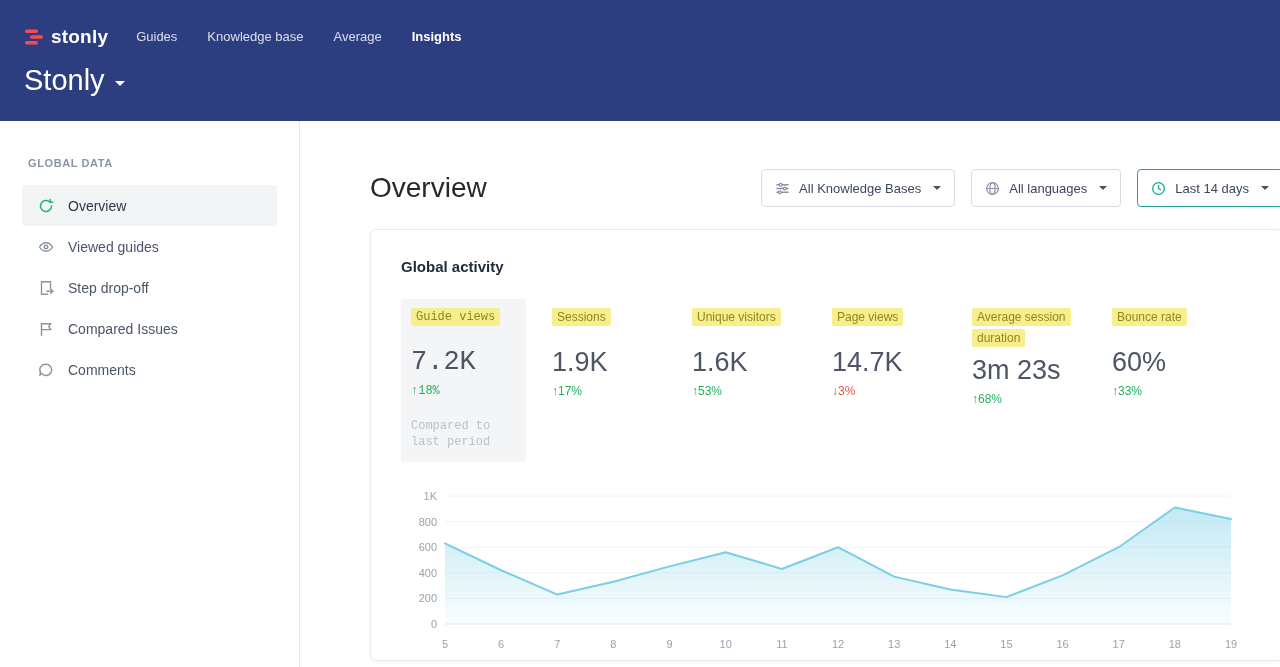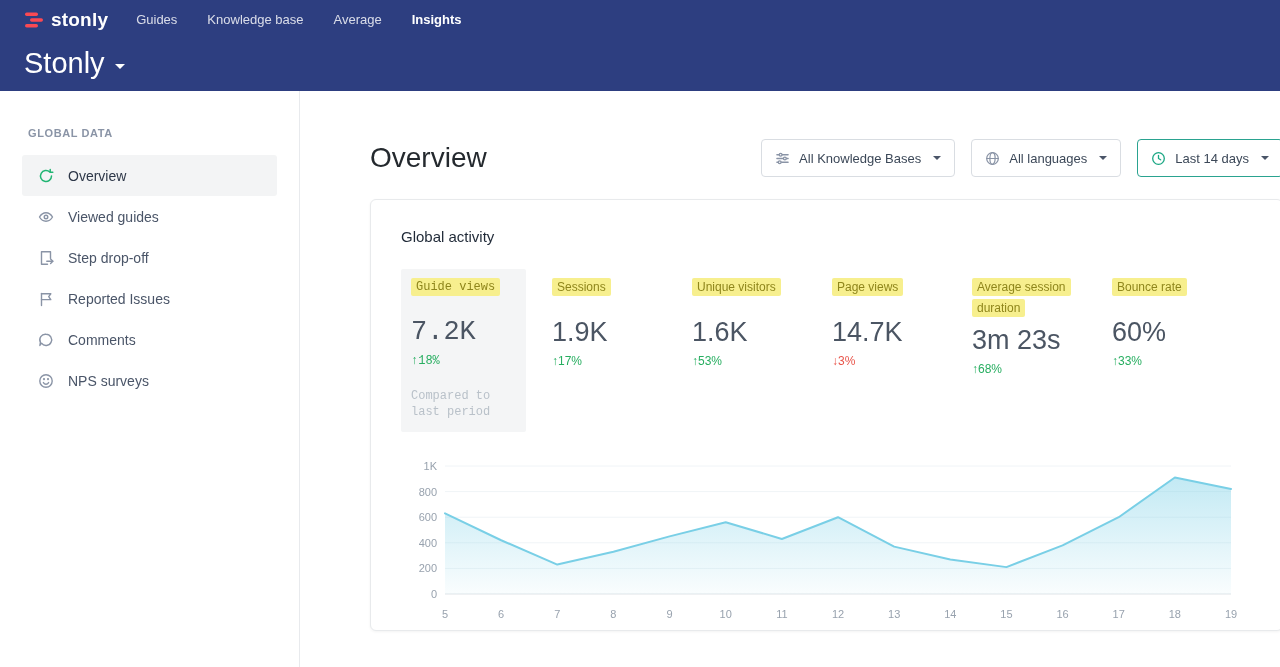--- a/index.html
+++ b/index.html
@@ -2,21 +2,21 @@
 <html><head>
 <meta charset="utf-8">
 <style>
   * { margin:0; padding:0; box-sizing:border-box; }
   body {
     width:1280px; height:667px; overflow:hidden;
     font-family:"Liberation Sans", sans-serif;
     background:#ffffff; color:#3c4858;
   }
   
-  .topbar { height:91px; background:#2d3e80; color:#fff; padding:0 24px; }
+  .topbar { height:121px; background:#2d3e80; color:#fff; padding:17px 24px; }
   .topnav { display:flex; align-items:center; padding-top:9px; height:30px; }
   .logo { display:flex; align-items:center; gap:7px; cursor:pointer; }
   .logo-text { font-size:19px; font-weight:700; letter-spacing:.2px; color:#fff; }
   .nav-items { display:flex; gap:30px; margin-left:28px; }
   .nav-item { font-size:13px; color:rgba(255,255,255,.82); cursor:pointer; }
   .nav-item.active { color:#fff; font-weight:700; }
   .workspace { display:flex; align-items:center; gap:10px; margin-top:17px; cursor:pointer; width:max-content; }
   .workspace-name { font-size:29px; font-weight:400; color:#fff; }
   .caret-down-white { width:0; height:0; border-left:5px solid transparent; border-right:5px solid transparent; border-top:5px solid #fff; margin-top:6px; }
   
@@ -32,21 +32,21 @@
   .main-head { display:flex; justify-content:space-between; align-items:center; margin-top:48px; }
   .page-title { font-size:28px; font-weight:400; color:#24292e; }
   .filters { display:flex; gap:16px; }
   .filter-btn { display:flex; align-items:center; gap:9px; height:38px; padding:0 13px; background:#fff; border:1px solid #d9dde2; border-radius:4px; font-size:13px; color:#3c4858; cursor:pointer;justify-content:flex-end; }
   .filter-btn.accent { border-color:#2aa390; }
   .filter-btn .ficn { display:flex; color:#8a94a6; }
   .filter-btn.accent .ficn { color:#1ba784; }
   .caret-down-dark { width:0; height:0; border-left:4px solid transparent; border-right:4px solid transparent; border-top:4px solid #4a5568; margin-left:3px; }
   
   .card { margin-top:22px; background:#fff; border:1px solid #e8eaec; border-radius:6px; box-shadow:0 1px 3px rgba(0,0,0,.05); padding:28px 30px; height:432px; }
-  .card-title { font-size:15px; font-weight:400; color:#1f2937; }
+  .card-title { font-size:15px; font-weight:700; color:#1f2937; }
   .metrics { display:flex; margin-top:24px; }
   .metric { flex:0 0 140px; padding-top:8px; cursor:pointer; }
   .metric.selected { flex:0 0 125px; margin-right:26px; background:#f4f5f6; padding:8px 10px 12px; border-radius:2px;font-family:Liberation Mono, monospace; }
   .metric-label-box { min-height:34px; }
   .metric-label { display:inline; background:#f7ef8e; color:#8f861c; font-size:12px; padding:2px 5px; border-radius:2px; line-height:1.75; -webkit-box-decoration-break:clone; box-decoration-break:clone; }
   .metric-value { font-size:27px; color:#4b5563; margin-top:6px; line-height:30px; }
   .delta { font-size:12px; margin-top:7px; font-weight:400; }
   .delta.up { color:#27ae60; }
   .delta.down { color:#e8544a; }
   .delta.up::before { content:"\2191 "; }
@@ -119,43 +119,32 @@
       <span>Step drop-off</span>
     </div>
 
     <div class="side-item">
       <span class="icn">
         <svg width="16" height="16" viewBox="0 0 16 16" fill="none" stroke="currentColor" stroke-width="1.4" stroke-linecap="round" stroke-linejoin="round">
           <path d="M3.5 14.5v-12"></path>
           <path d="M3.5 2.8h9.3l-2.1 2.9 2.1 2.9H3.5"></path>
         </svg>
       </span>
-      <span>Reported Issues</span>
+      <span>Compared Issues</span>
     </div>
 
     <div class="side-item">
       <span class="icn">
         <svg width="16" height="16" viewBox="0 0 16 16" fill="none" stroke="currentColor" stroke-width="1.4" stroke-linecap="round" stroke-linejoin="round">
           <path d="M8 2.3a5.6 5.6 0 1 1-4.5 8.9l-1.6 2.2.5-3A5.6 5.6 0 0 1 8 2.3z"></path>
         </svg>
       </span>
       <span>Comments</span>
     </div>
 
-    <div class="side-item">
-      <span class="icn">
-        <svg width="16" height="16" viewBox="0 0 16 16" fill="none" stroke="currentColor" stroke-width="1.4" stroke-linecap="round" stroke-linejoin="round">
-          <circle cx="8" cy="8" r="6.2"></circle>
-          <path d="M5.4 9.6s1 1.6 2.6 1.6 2.6-1.6 2.6-1.6"></path>
-          <circle cx="6" cy="6.2" r="0.4" fill="currentColor"></circle>
-          <circle cx="10" cy="6.2" r="0.4" fill="currentColor"></circle>
-        </svg>
-      </span>
-      <span>NPS surveys</span>
-    </div>
   </aside>
 
   <main class="main">
     <div class="main-head">
       <h1 class="page-title">Overview</h1>
       <div class="filters">
         <div class="filter-btn">
           <span class="ficn">
             <svg width="15" height="15" viewBox="0 0 16 16" fill="none" stroke="currentColor" stroke-width="1.4" stroke-linecap="round">
               <path d="M2 4h12M2 8h12M2 12h12"></path>

